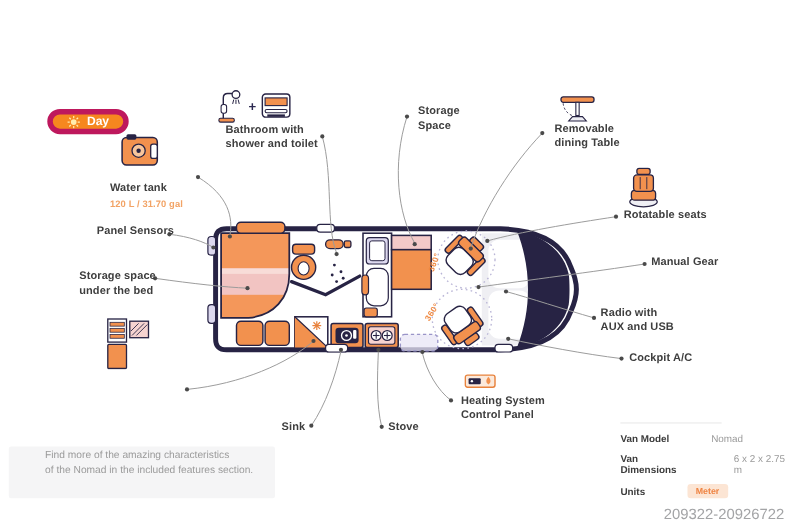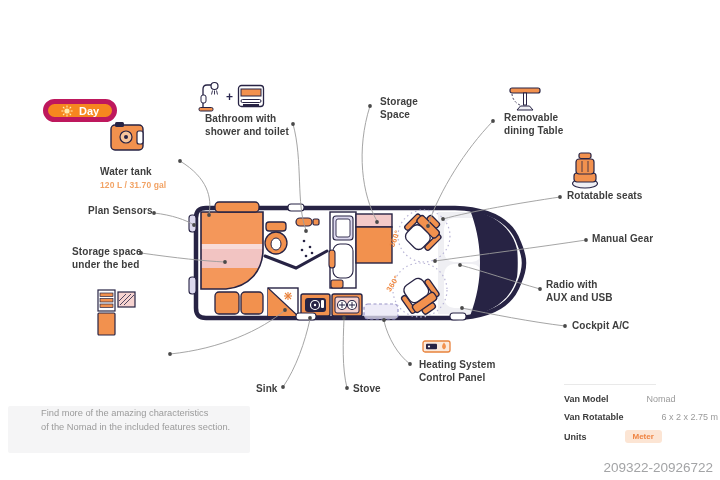--- a/index.html
+++ b/index.html
@@ -247,21 +247,21 @@
       <circle cx="17" cy="16" r="6" fill="#F8C59B" stroke="#272344" stroke-width="1.2"></circle>
       <circle cx="17" cy="16" r="2" fill="#272344"></circle>
       <rect x="28" y="10" width="6" height="13" rx="2" fill="#FFFFFF" stroke="#272344" stroke-width="1.2"></rect>
     </svg>
   </div>
   <div class="feat" style="left:100px;top:153px;">
     <span>Water tank</span>
     <span class="sub">120 L / 31.70 gal</span>
   </div>
 
-  <div class="feat" style="left:88px;top:205px;">Plan Sensors</div>
+  <div class="feat" style="left:88px;top:205px;">Panel Sensors</div>
   <div class="feat" style="left:72px;top:246px;">Storage space
 under the bed</div>
 
   <div class="icon-wrap" style="left:97px;top:289px;">
     <svg width="40" height="47" viewBox="0 0 40 47">
       <rect x="1" y="1" width="17" height="21" fill="#FFFFFF" stroke="#272344" stroke-width="1.2"></rect>
       <rect x="3" y="4" width="13" height="3.5" fill="#F2914E" stroke="#272344" stroke-width=".7"></rect>
       <rect x="3" y="9.5" width="13" height="3.5" fill="#F2914E" stroke="#272344" stroke-width=".7"></rect>
       <rect x="3" y="15" width="13" height="3.5" fill="#F2914E" stroke="#272344" stroke-width=".7"></rect>
       <rect x="21" y="3" width="17" height="15" fill="#F6D3D0" stroke="#272344" stroke-width="1.2"></rect>
@@ -322,21 +322,21 @@
 of the Nomad in the included features section.</span>
   </div>
 
   <div class="van-info">
     <div class="vi-divider"></div>
     <div class="vi-row">
       <span class="vi-key">Van Model</span>
       <span class="vi-val">Nomad</span>
     </div>
     <div class="vi-row">
-      <span class="vi-key">Van Rotatable</span>
+      <span class="vi-key">Van Dimensions</span>
       <span class="vi-val">6 x 2 x 2.75 m</span>
     </div>
     <div class="vi-row">
       <span class="vi-key">Units</span>
       <span class="vi-badge">Meter</span>
     </div>
   </div>
 
   <div class="watermark">209322-20926722</div>
 

